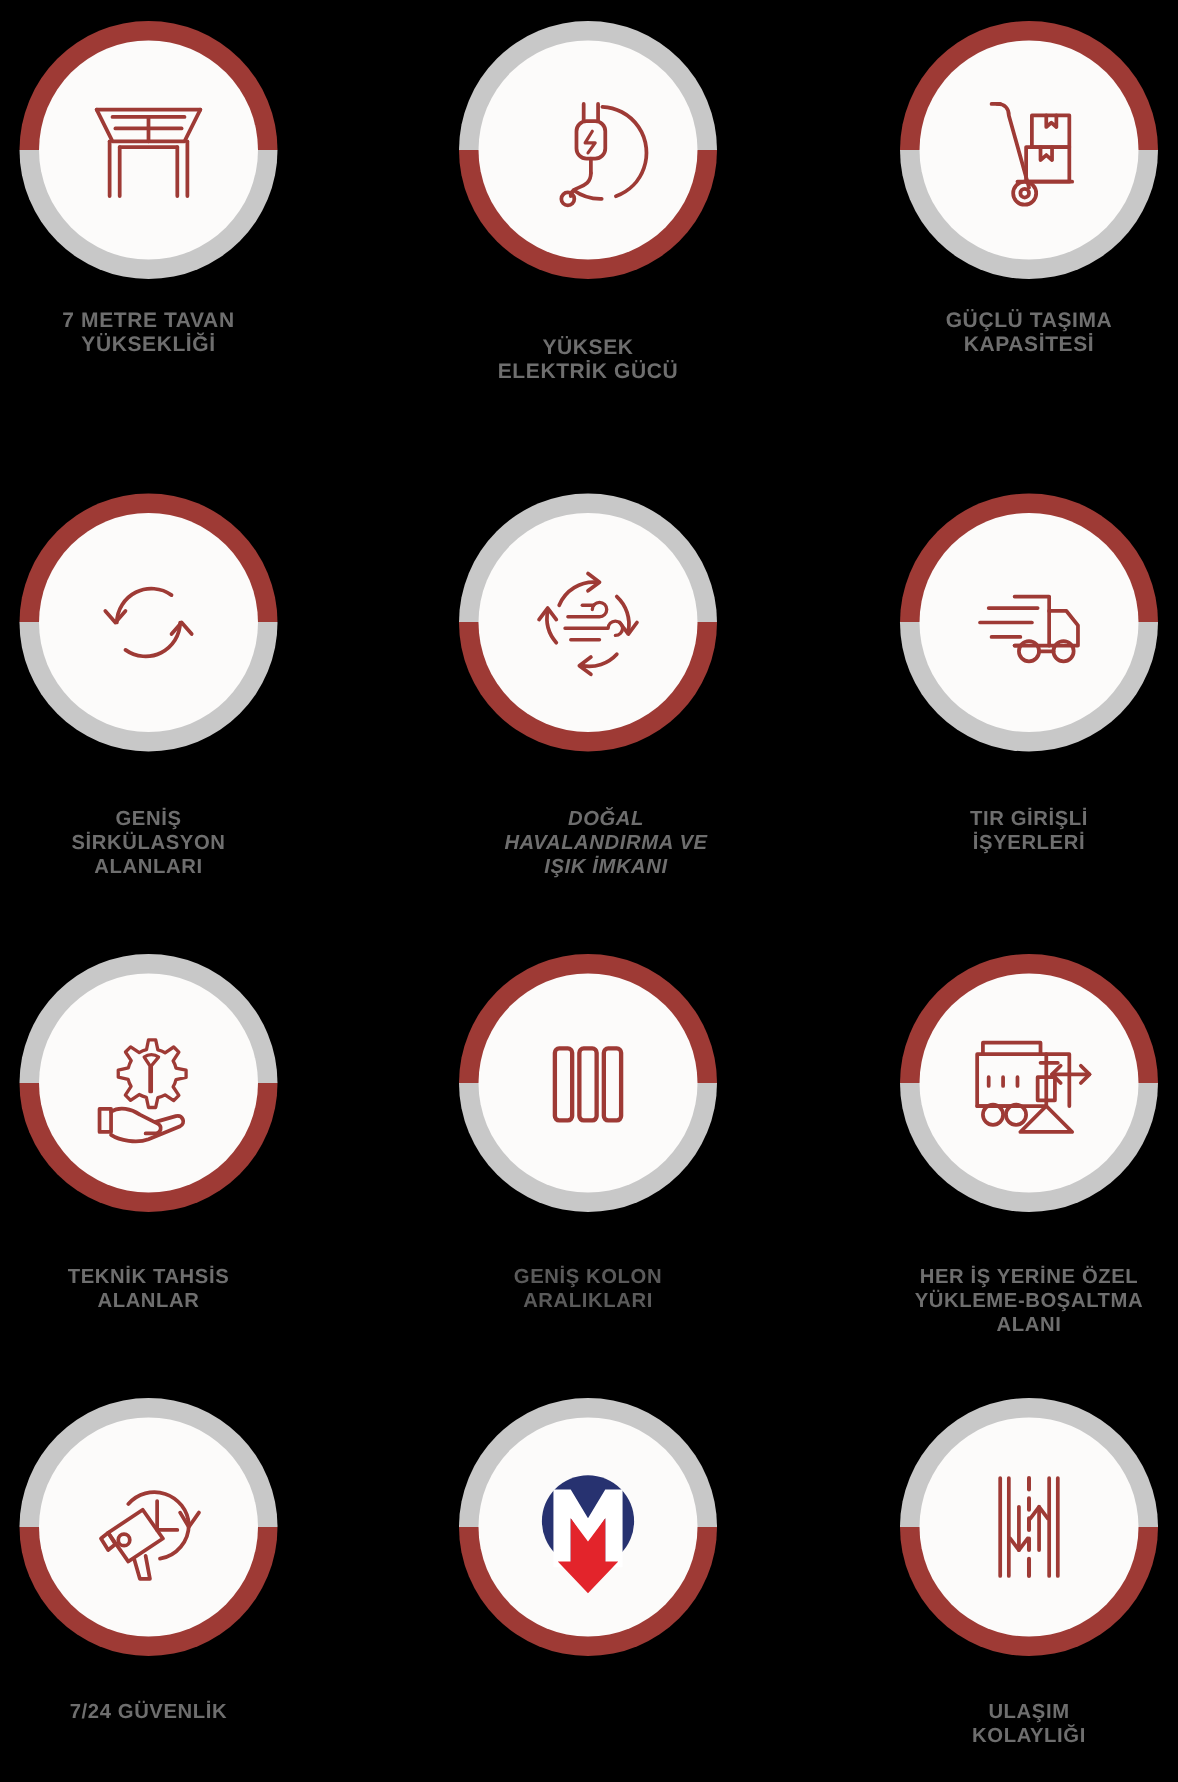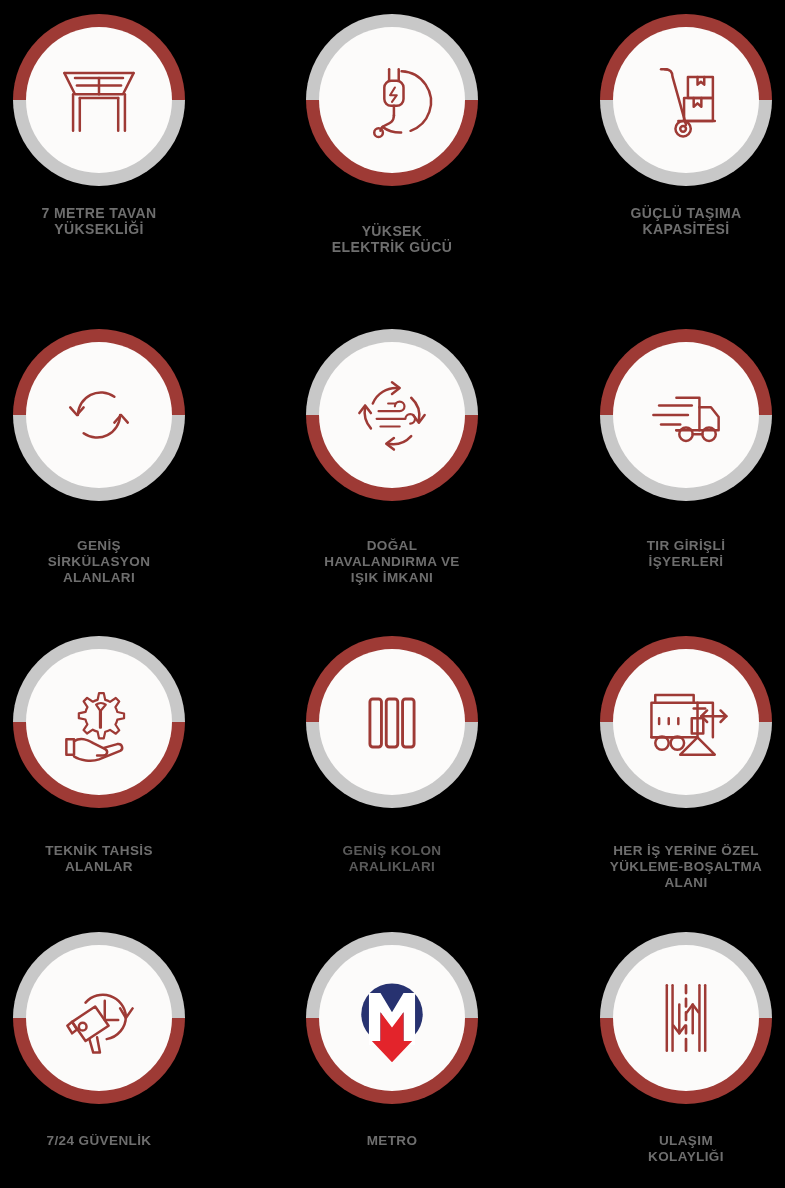--- a/index.html
+++ b/index.html
@@ -175,21 +175,21 @@
     <path d="M16 48 L22 40 L28 48"></path>
     <path d="M36 46 H58 a5 5 0 1 0 -5 -5" stroke-width="2.3"></path>
     <path d="M34 54 H64 a5 5 0 1 1 5 5" stroke-width="2.3"></path>
     <path d="M38 62 H58" stroke-width="2.3"></path>
     <path d="M46 38 H54" stroke-width="2.3"></path>
   </svg>
           </span>
         </div>
       </div>
     </div>
-    <div class="caption cap-13" style="position: absolute; left: 252px; top: 538px; width: 280px;">DOĞAL
+    <div class="caption cap-13" style="position: absolute; left: 264px; top: 538px; width: 280px; font-style: italic;">DOĞAL
 HAVALANDIRMA VE
 IŞIK İMKANI</div>
     <div class="cell" style="left: 556px; top: 329px; width: 260px;">
       <div class="badge" style="width: 172px; height: 172px;">
         <div class="ring" style="background: linear-gradient(rgb(158, 58, 53) 0px, rgb(158, 58, 53) 50%, rgb(200, 200, 200) 50%, rgb(200, 200, 200) 100%);"></div>
         <div class="disc" style="left: 13px; top: 13px; width: 146px; height: 146px; background: rgb(252, 251, 250);">
           <span style="display: block; line-height: 0;">
             <svg class="glyph" width="96" height="96" viewBox="0 0 100 100" fill="none" stroke="#9E3A35" stroke-width="2.6" stroke-linecap="round" stroke-linejoin="round">
     <path d="M40 32 H64 V66 H40"></path>
     <path d="M64 42 H76 L84 52 V66 H64"></path>
@@ -294,21 +294,20 @@
           <span style="display: block; line-height: 0;">
             <svg class="glyph" width="96" height="96" viewBox="0 0 100 100">
               <circle cx="50" cy="46" r="32" fill="#273270"></circle>
               <path d="M26 24 H38 L50 44 L62 24 H74 V78 H62 V44 L50 62 L38 44 V78 H26 Z" fill="#FFFFFF"></path>
               <path d="M38 44 L50 60 L62 44 V74 H71 L50 96 L29 74 H38 Z" fill="#E3242B"></path>
             </svg>
           </span>
         </div>
       </div>
     </div>
-    <div class="caption cap-13" style="position: absolute; left: 252px; top: 1133px; width: 280px;">METRO</div>
     <div class="cell" style="left: 556px; top: 932px; width: 260px;">
       <div class="badge" style="width: 172px; height: 172px;">
         <div class="ring" style="background: linear-gradient(rgb(200, 200, 200) 0px, rgb(200, 200, 200) 50%, rgb(158, 58, 53) 50%, rgb(158, 58, 53) 100%);"></div>
         <div class="disc" style="left: 13px; top: 13px; width: 146px; height: 146px; background: rgb(252, 251, 250);">
           <span style="display: block; line-height: 0;">
             <svg class="glyph" width="96" height="96" viewBox="0 0 100 100" fill="none" stroke="#9E3A35" stroke-width="2.6" stroke-linecap="round" stroke-linejoin="round">
     <path d="M30 16 V84"></path>
     <path d="M36 16 V84"></path>
     <path d="M64 16 V84"></path>
     <path d="M70 16 V84"></path>

